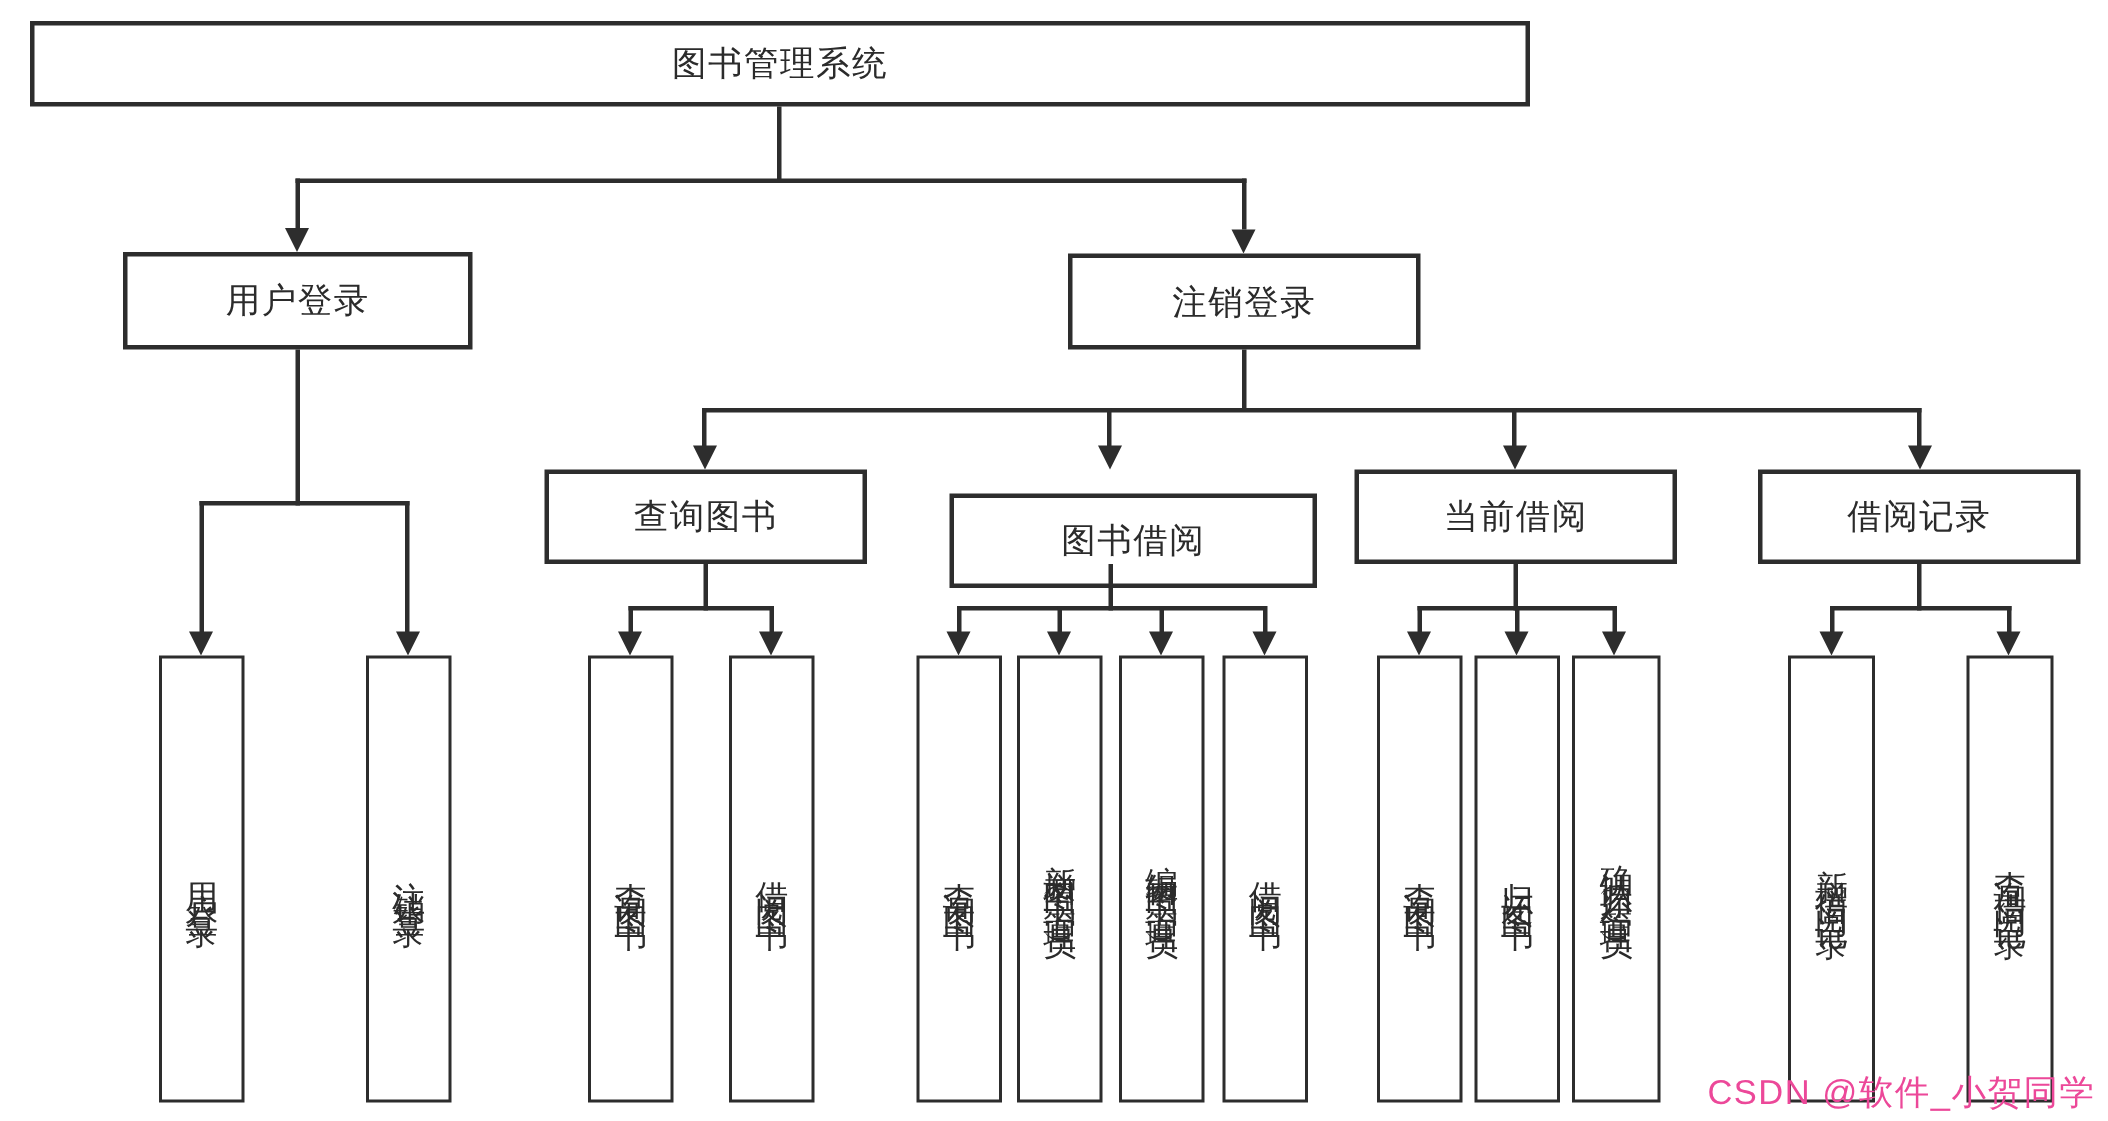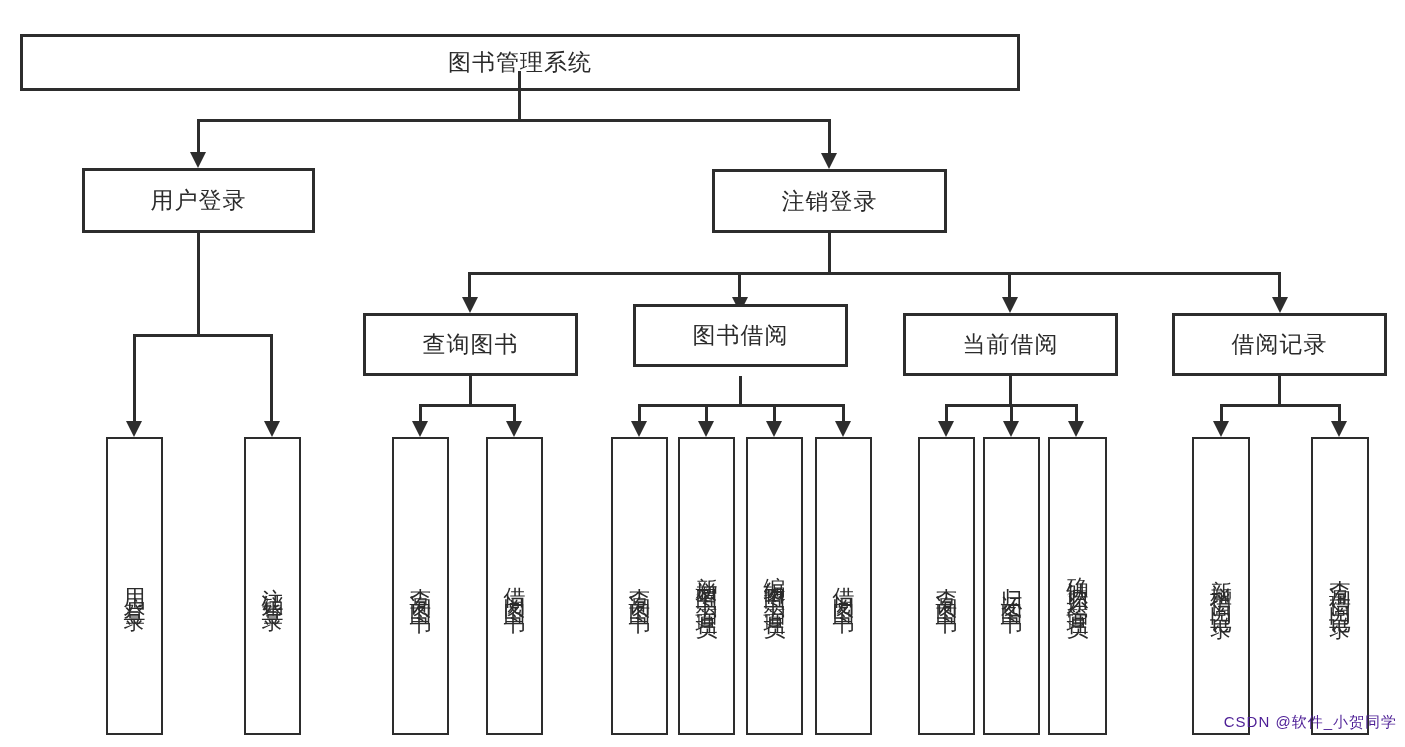--- a/index.html
+++ b/index.html
@@ -44,33 +44,33 @@
   .arrowhead{
     position:absolute;
     width:0;height:0;
     border-left:8px solid transparent;
     border-right:8px solid transparent;
     border-top:16px solid #2d2d2d;
   }
   .watermark{
     position:absolute;
     top:713px;right:8px;
-    color:#4c1d95;
-    font-size:15px;
+    color:#ec4899;
+    font-size:23px;
     letter-spacing:1px;
     z-index:10;
     white-space:nowrap;
   }
 </style>
 </head>
 <body>
 
 <div id="canvas">
 
-  <div class="box" style="left:20px;top:14px;width:1000px;height:57px;margin-top:20px;">图书管理系统</div>
+  <div class="box" style="left:20px;top:14px;width:1000px;height:57px;">图书管理系统</div>
 
   <div>
     <div class="vline" style="left:518px;top:71px;height:50px;"></div>
     <div class="hline" style="left:197px;top:119px;width:634px;"></div>
     <div class="vline" style="left:197px;top:119px;height:34px;"></div>
     <div class="arrowhead" style="left:190px;top:152px;"></div>
     <div class="vline" style="left:828px;top:119px;height:34px;"></div>
     <div class="arrowhead" style="left:821px;top:153px;"></div>
   </div>
 
@@ -93,21 +93,21 @@
     <div class="arrowhead" style="left:462px;top:297px;"></div>
     <div class="vline" style="left:738px;top:272px;height:26px;"></div>
     <div class="arrowhead" style="left:732px;top:297px;"></div>
     <div class="vline" style="left:1008px;top:272px;height:26px;"></div>
     <div class="arrowhead" style="left:1002px;top:297px;"></div>
     <div class="vline" style="left:1278px;top:272px;height:26px;"></div>
     <div class="arrowhead" style="left:1272px;top:297px;"></div>
   </div>
 
   <div class="box" style="left:363px;top:313px;width:215px;height:63px;">查询图书</div>
-  <div class="box" style="left:633px;top:304px;width:215px;height:63px;">图书借阅</div>
+  <div class="box" style="left:633px;top:329px;width:245px;height:63px;">图书借阅</div>
   <div class="box" style="left:903px;top:313px;width:215px;height:63px;">当前借阅</div>
   <div class="box" style="left:1172px;top:313px;width:215px;height:63px;">借阅记录</div>
 
   <div>
     <div class="vline" style="left:469px;top:376px;height:31px;"></div>
     <div class="hline" style="left:419px;top:404px;width:96px;"></div>
     <div class="vline" style="left:419px;top:404px;height:18px;"></div>
     <div class="arrowhead" style="left:412px;top:421px;"></div>
     <div class="vline" style="left:513px;top:404px;height:18px;"></div>
     <div class="arrowhead" style="left:506px;top:421px;"></div>

